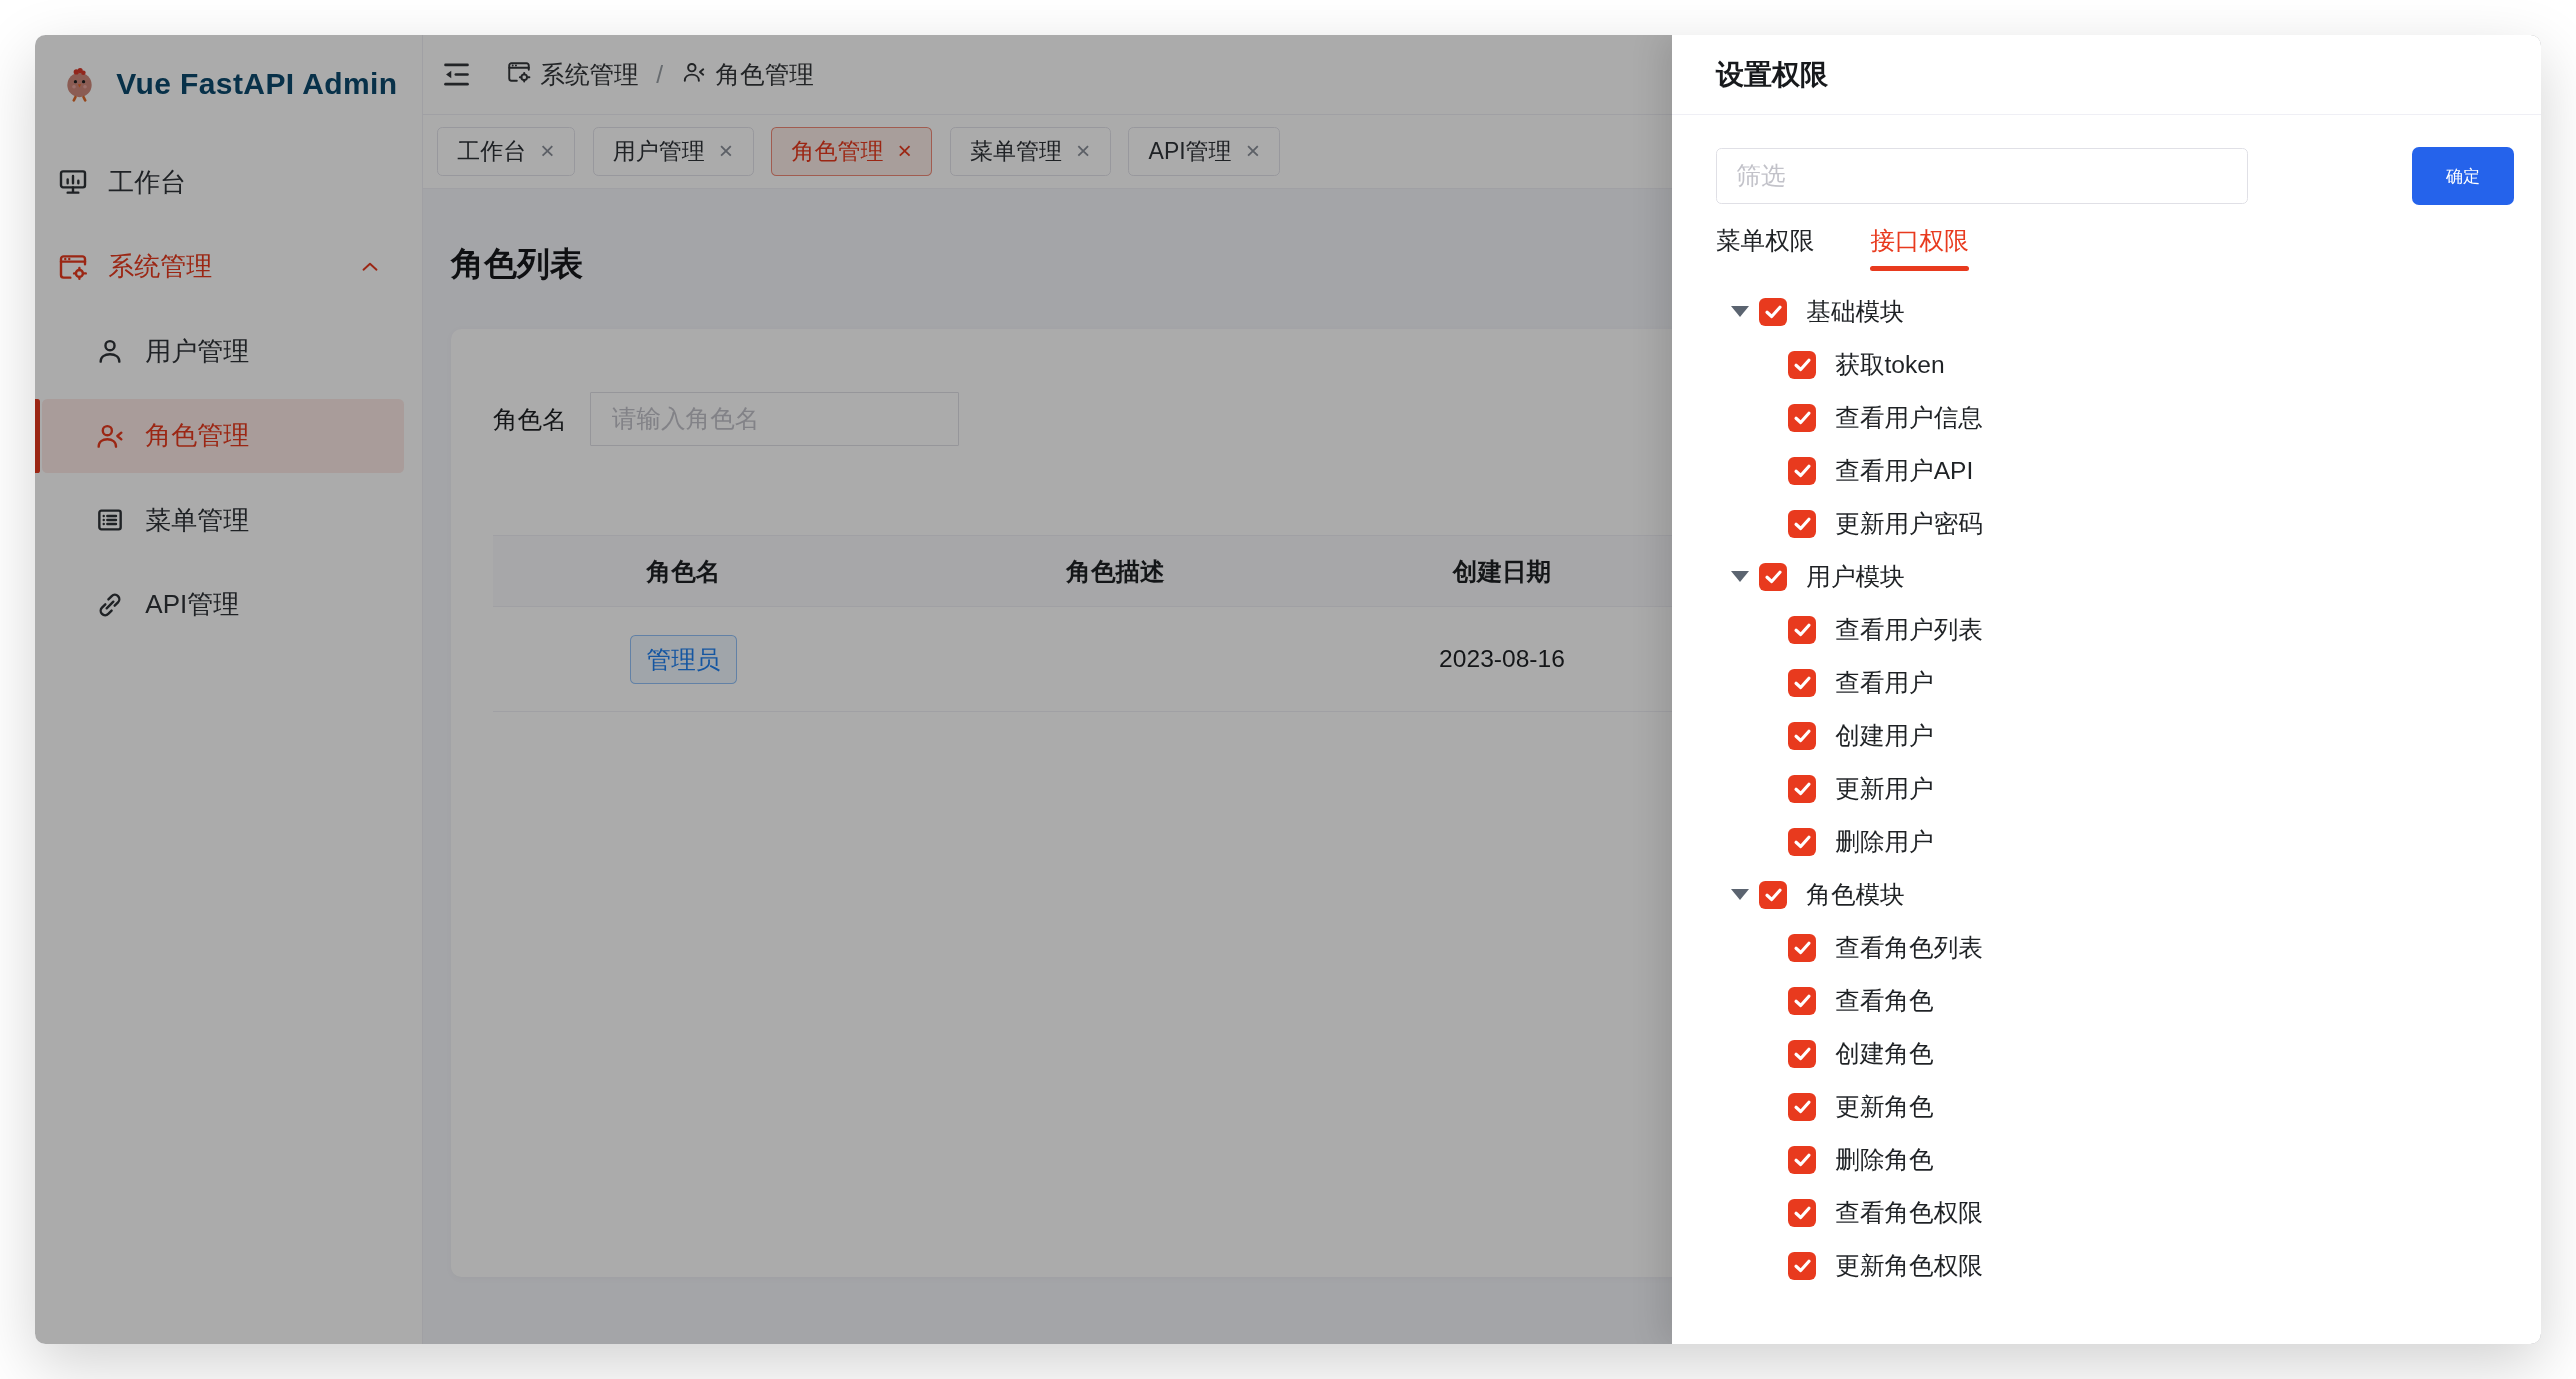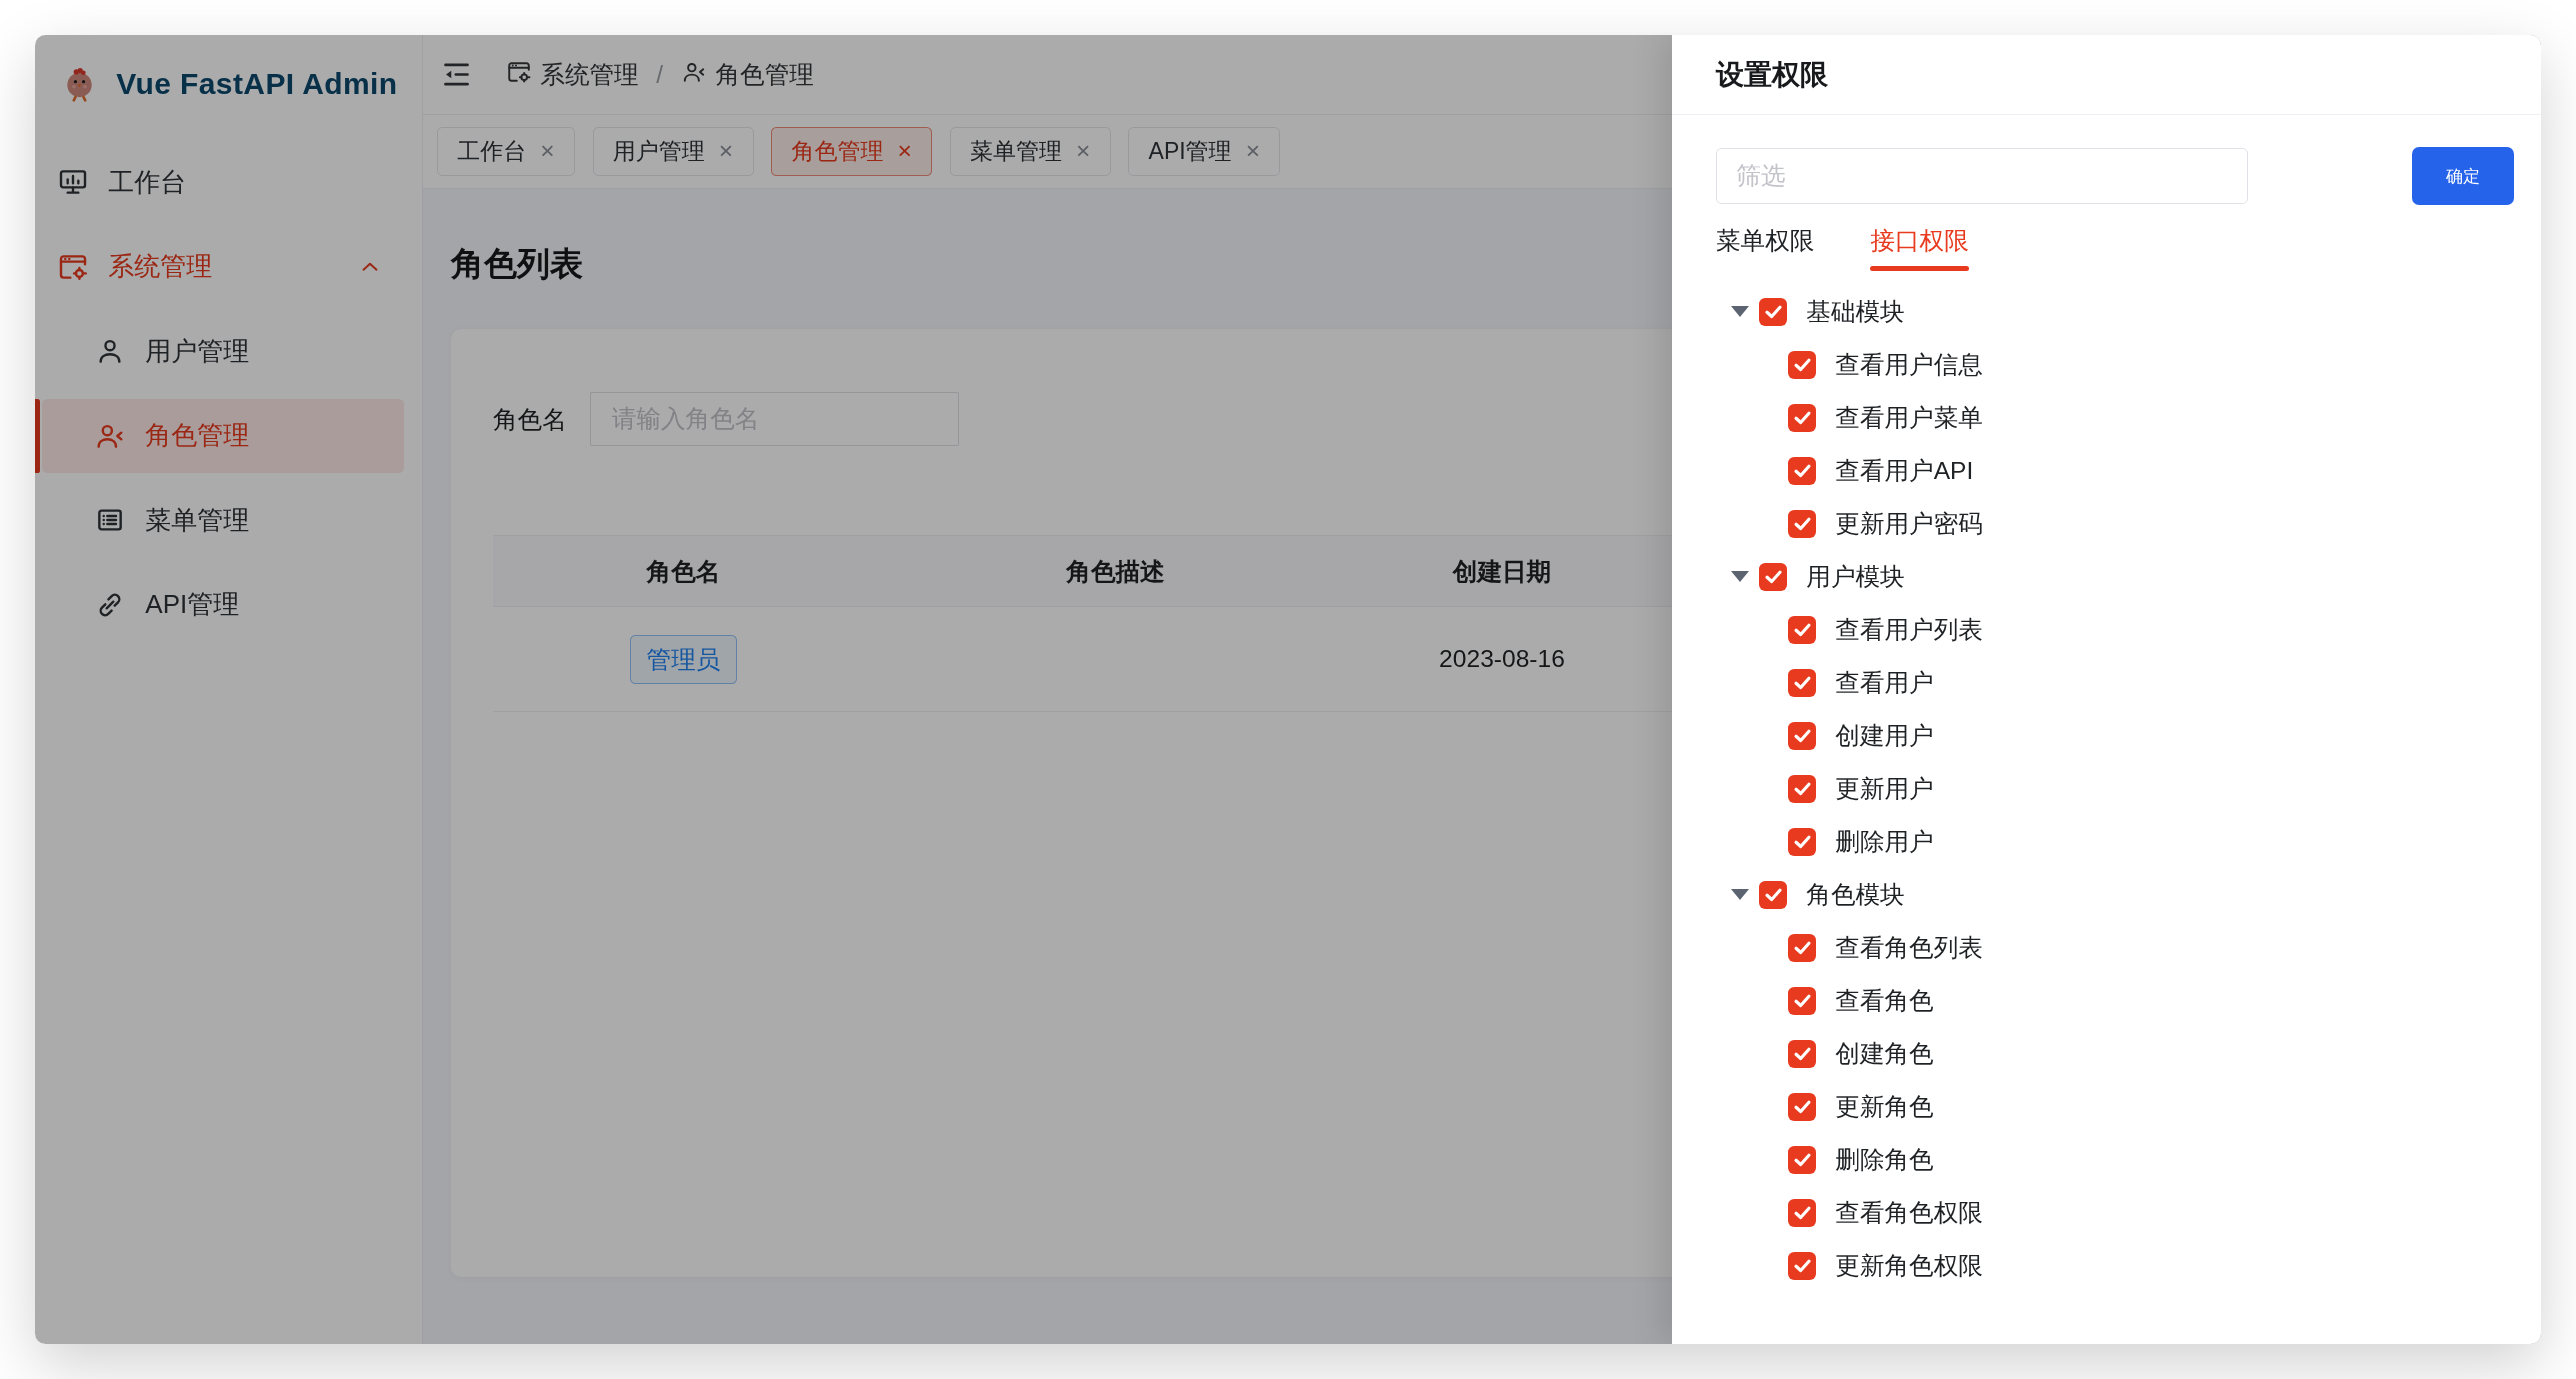--- a/index.html
+++ b/index.html
@@ -326,30 +326,30 @@
             </span>
             <span class="tree-label">基础模块</span>
           </div>
           <div class="tree-row leaf">
             <span class="switcher"></span>
             <span class="checkbox">
               <svg viewBox="0 0 32 32" fill="none" stroke="#ffffff" stroke-width="4.4" stroke-linecap="round" stroke-linejoin="round">
                 <polyline points="7,17 13.5,23 25,10"></polyline>
               </svg>
             </span>
+            <span class="tree-label">获取token</span>
+          </div>
+          <div class="tree-row leaf">
+            <span class="switcher"></span>
+            <span class="checkbox">
+              <svg viewBox="0 0 32 32" fill="none" stroke="#ffffff" stroke-width="4.4" stroke-linecap="round" stroke-linejoin="round">
+                <polyline points="7,17 13.5,23 25,10"></polyline>
+              </svg>
+            </span>
             <span class="tree-label">查看用户信息</span>
-          </div>
-          <div class="tree-row leaf">
-            <span class="switcher"></span>
-            <span class="checkbox">
-              <svg viewBox="0 0 32 32" fill="none" stroke="#ffffff" stroke-width="4.4" stroke-linecap="round" stroke-linejoin="round">
-                <polyline points="7,17 13.5,23 25,10"></polyline>
-              </svg>
-            </span>
-            <span class="tree-label">查看用户菜单</span>
           </div>
           <div class="tree-row leaf">
             <span class="switcher"></span>
             <span class="checkbox">
               <svg viewBox="0 0 32 32" fill="none" stroke="#ffffff" stroke-width="4.4" stroke-linecap="round" stroke-linejoin="round">
                 <polyline points="7,17 13.5,23 25,10"></polyline>
               </svg>
             </span>
             <span class="tree-label">查看用户API</span>
           </div>

